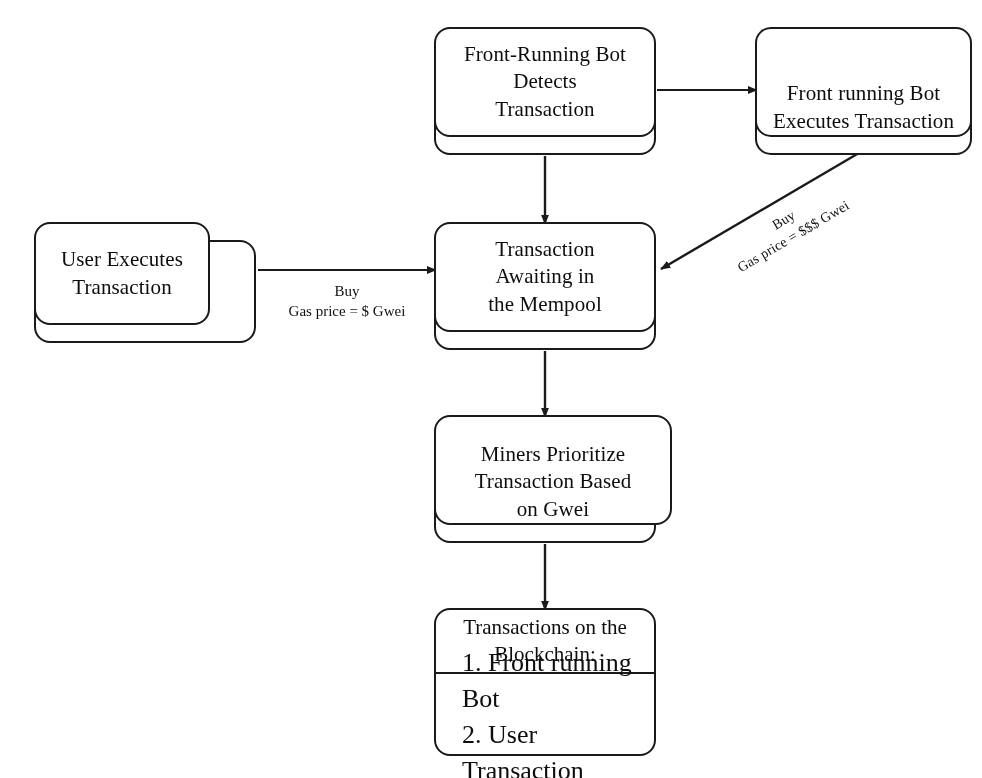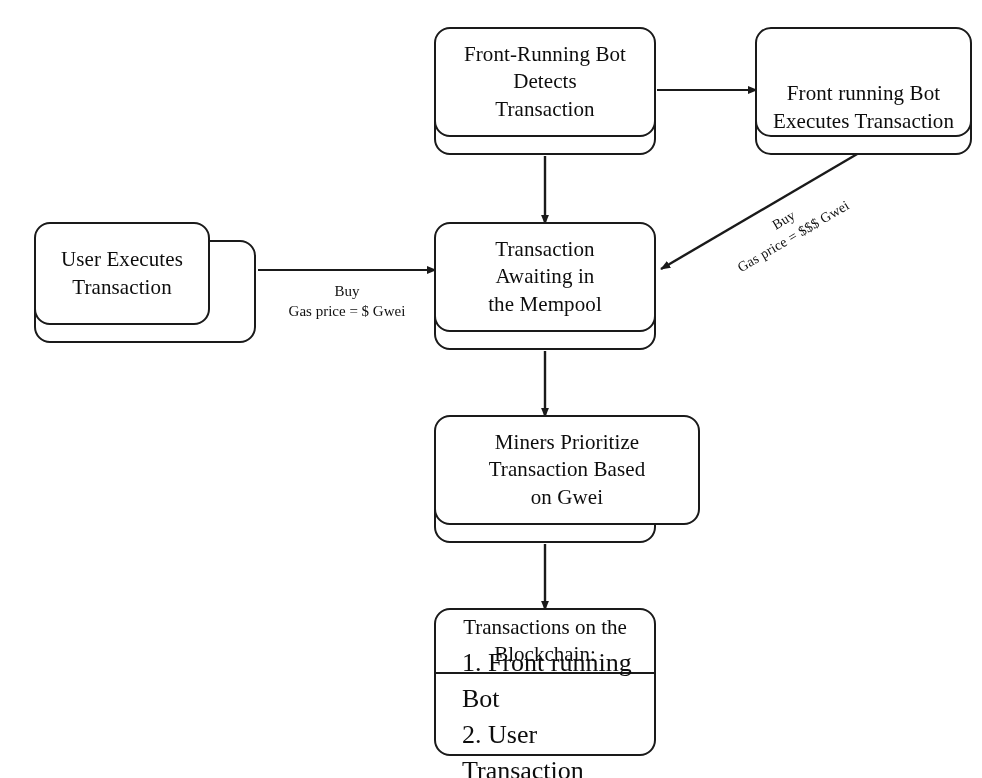--- a/index.html
+++ b/index.html
@@ -159,21 +159,21 @@
     <div class="shadow-plate" style="top:18px; width:222px; height:110px;"></div>
     <div class="plate" style="width:222px; height:110px;">
       <div class="label">Transaction
 Awaiting in
 the Mempool</div>
     </div>
   </div>
 
   <div class="node" style="left:434px; top:415px; width:222px; height:128px;">
     <div class="shadow-plate" style="top:18px; width:222px; height:110px;"></div>
-    <div class="plate" style="width:266px; height:110px;">
+    <div class="plate" style="width:238px; height:110px;justify-content:flex-end;">
       <div class="label">Miners Prioritize
 Transaction Based
 on Gwei</div>
     </div>
   </div>
 
   <div class="node listnode" style="left:434px; top:608px; width:222px; height:148px;">
     <div class="plate" style="width:222px; height:148px;">
       <div class="head" style="height:66px;">Transactions on the
 Blockchain:</div>

